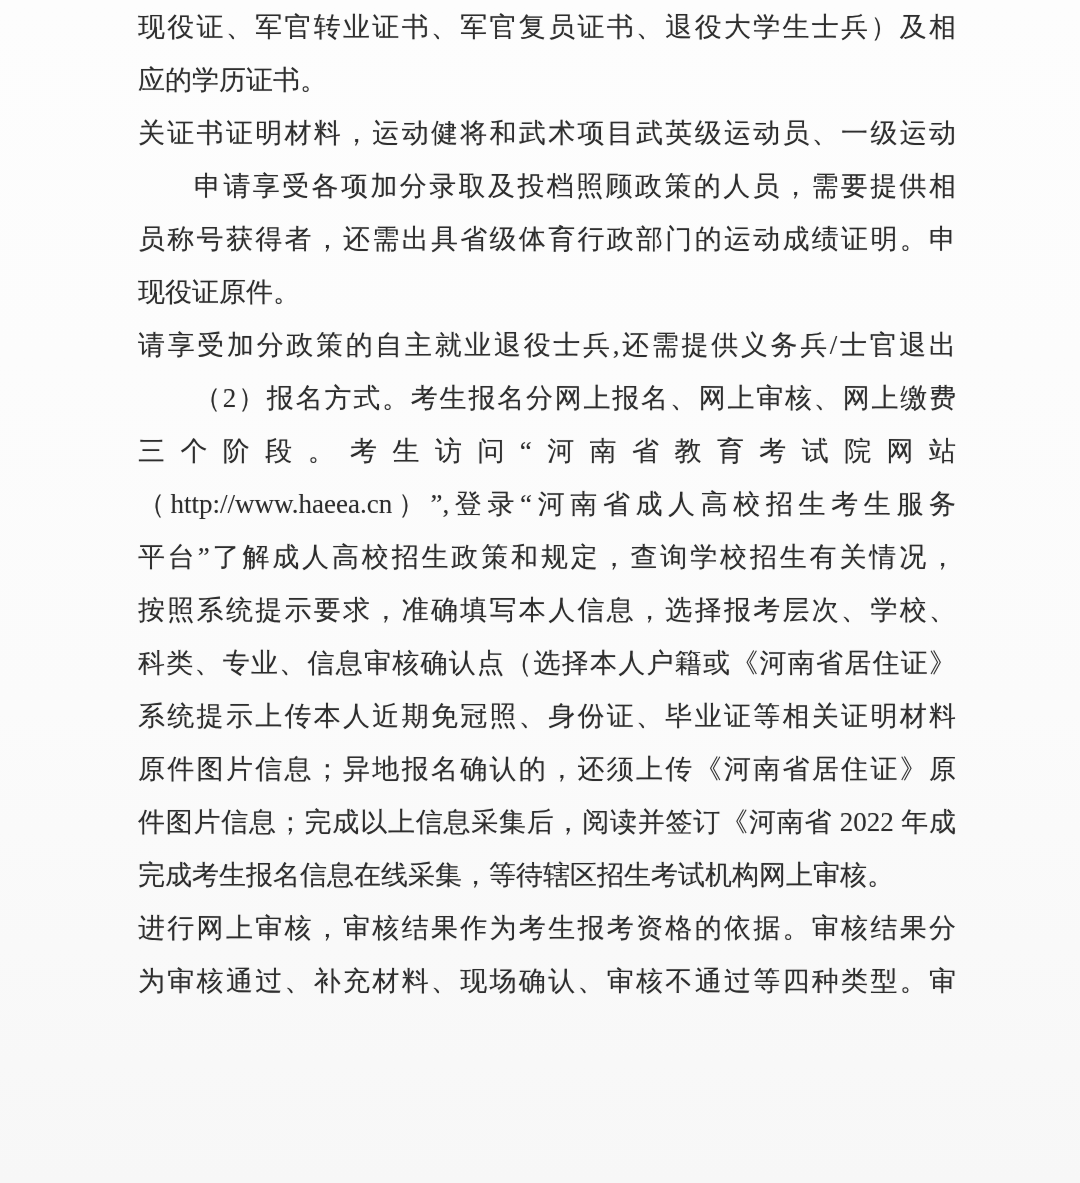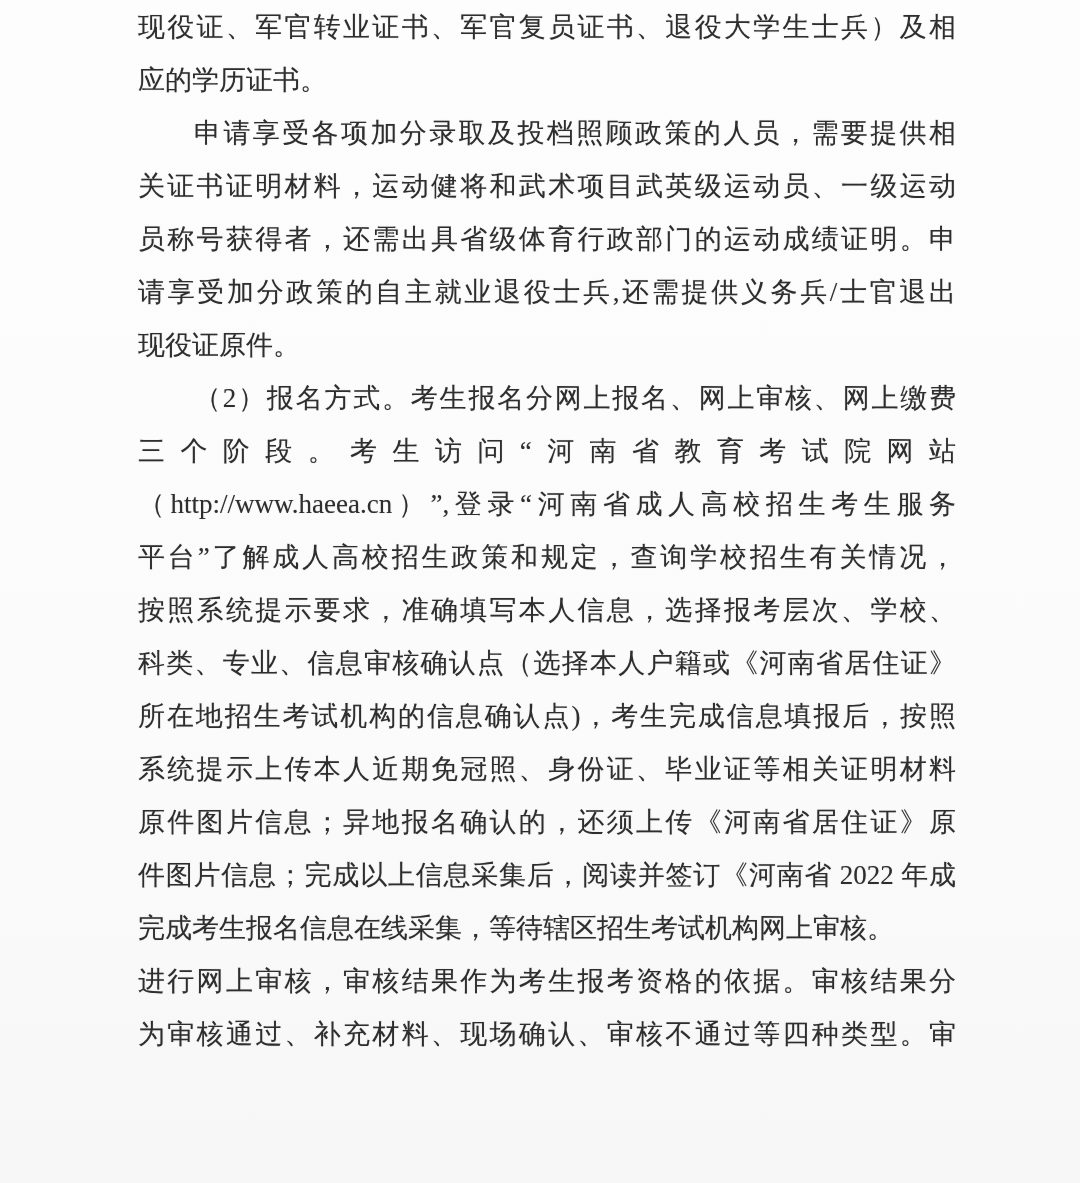--- a/index.html
+++ b/index.html
@@ -45,32 +45,31 @@
   }
 </style>
 </head>
 <body>
 
 <div class="page">
   <div class="page-text">
 
   <div class="line">现役证、军官转业证书、军官复员证书、退役大学生士兵）及相</div>
       <div class="line end">应的学历证书。</div>
+      <div class="line">关证书证明材料，运动健将和武术项目武英级运动员、一级运动</div>
       <div class="line indent">申请享受各项加分录取及投档照顾政策的人员，需要提供相</div>
-      <div class="line">关证书证明材料，运动健将和武术项目武英级运动员、一级运动</div>
       <div class="line">员称号获得者，还需出具省级体育行政部门的运动成绩证明。申</div>
+      <div class="line end">现役证原件。</div>
       <div class="line">请享受加分政策的自主就业退役士兵,还需提供义务兵/士官退出</div>
-      <div class="line end">现役证原件。</div>
       <div class="line indent">（2）报名方式。考生报名分网上报名、网上审核、网上缴费</div>
       <div class="line">三个阶段。考生访问“河南省教育考试院网站</div>
       <div class="line">（http://www.haeea.cn）”,登录“河南省成人高校招生考生服务</div>
       <div class="line">平台”了解成人高校招生政策和规定，查询学校招生有关情况，</div>
       <div class="line">按照系统提示要求，准确填写本人信息，选择报考层次、学校、</div>
       <div class="line">科类、专业、信息审核确认点（选择本人户籍或《河南省居住证》</div>
-      <div class="line">所在地招生考试机构的信息确认点)，考生完成信息填报后，按照</div>
       <div class="line">系统提示上传本人近期免冠照、身份证、毕业证等相关证明材料</div>
       <div class="line">原件图片信息；异地报名确认的，还须上传《河南省居住证》原</div>
       <div class="line">件图片信息；完成以上信息采集后，阅读并签订《河南省 2022 年成</div>
       <div class="line end">完成考生报名信息在线采集，等待辖区招生考试机构网上审核。</div>
       <div class="line">进行网上审核，审核结果作为考生报考资格的依据。审核结果分</div>
       <div class="line">为审核通过、补充材料、现场确认、审核不通过等四种类型。审</div>
     </div>
 </div>
 
 </body></html>

